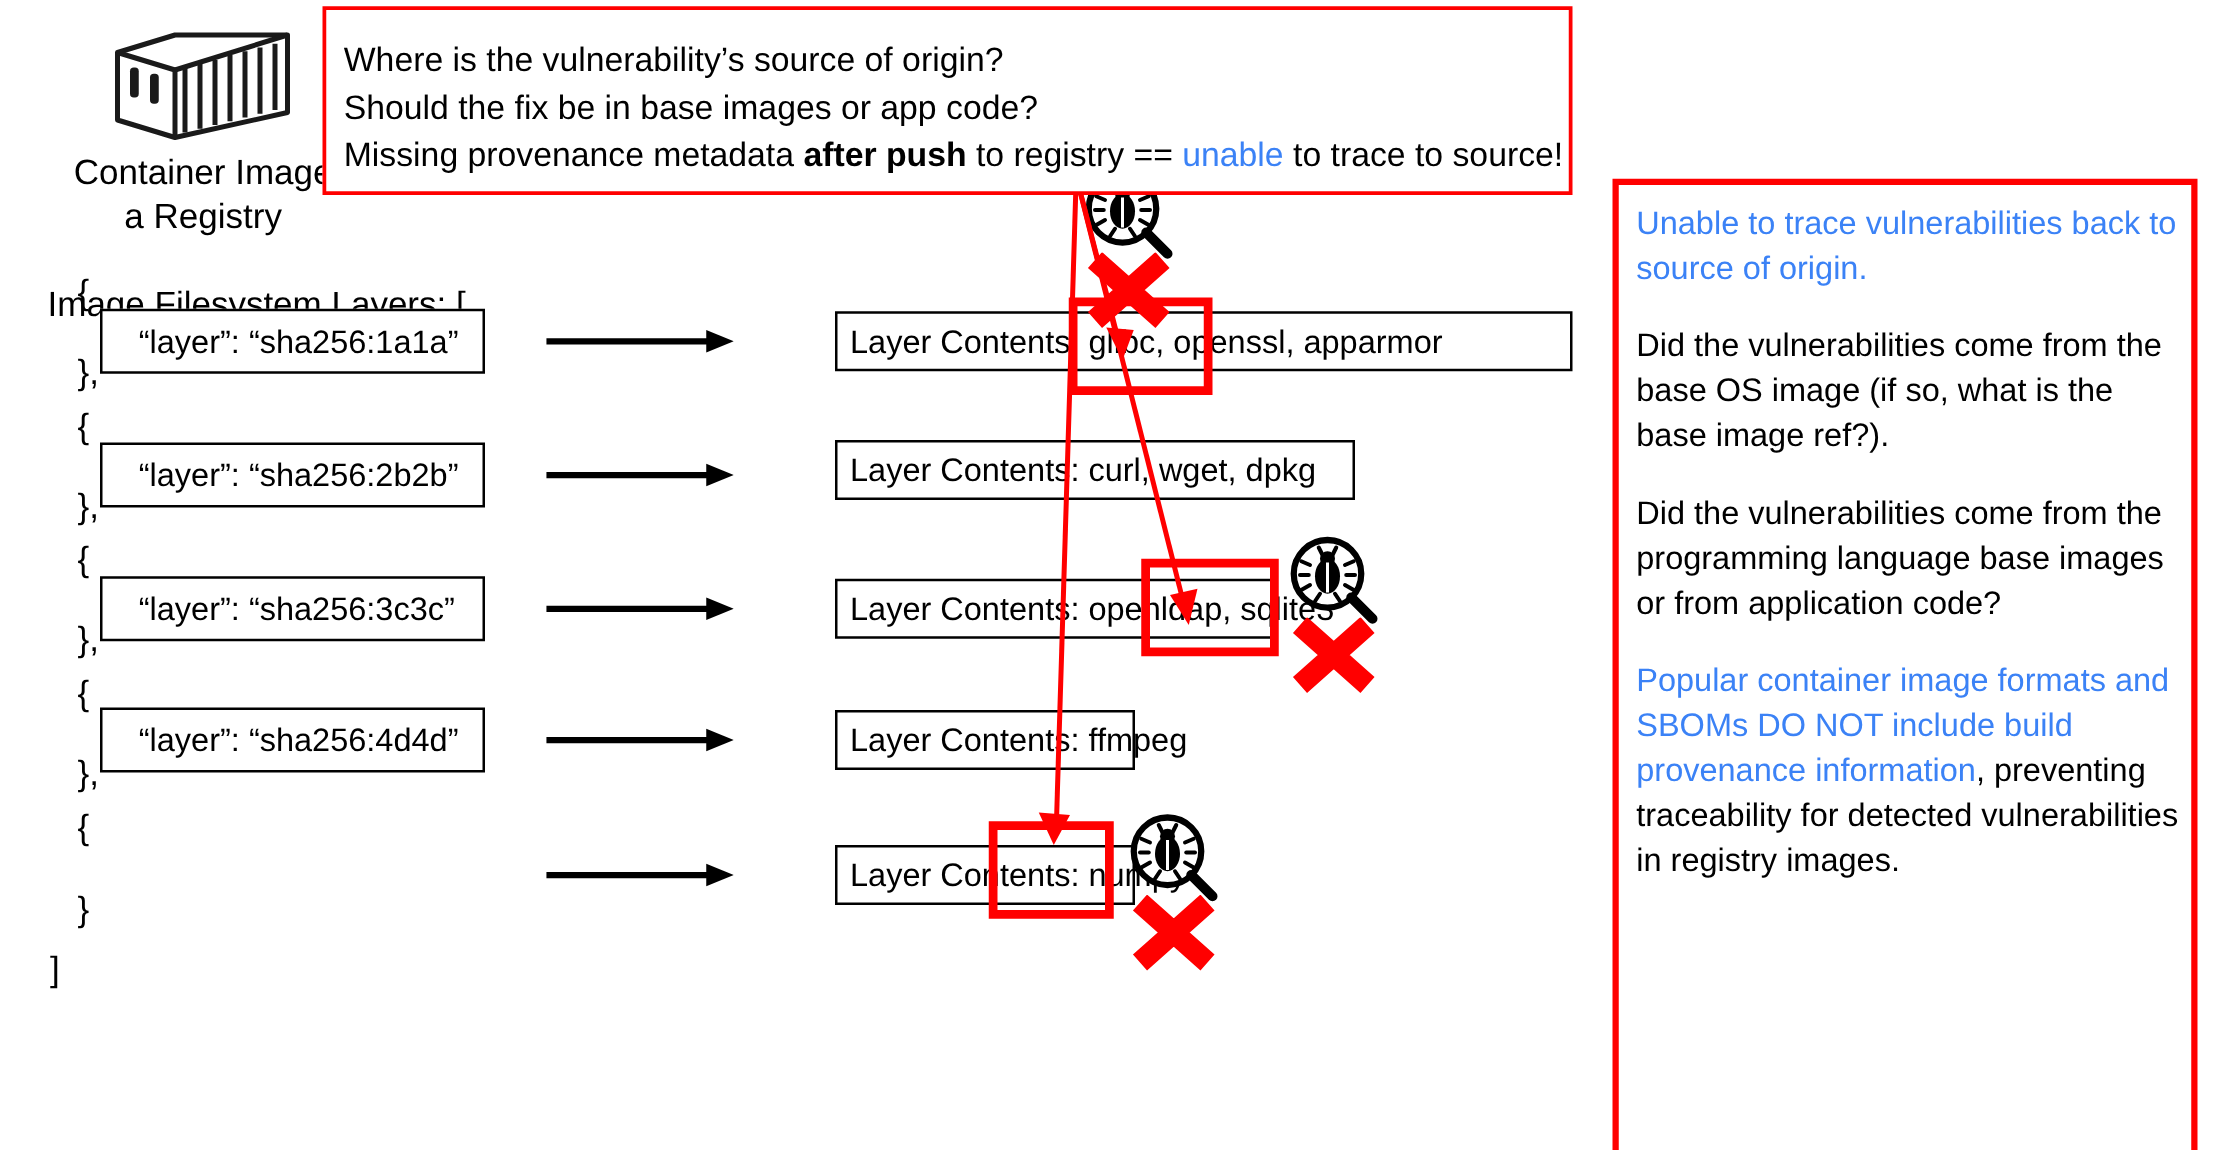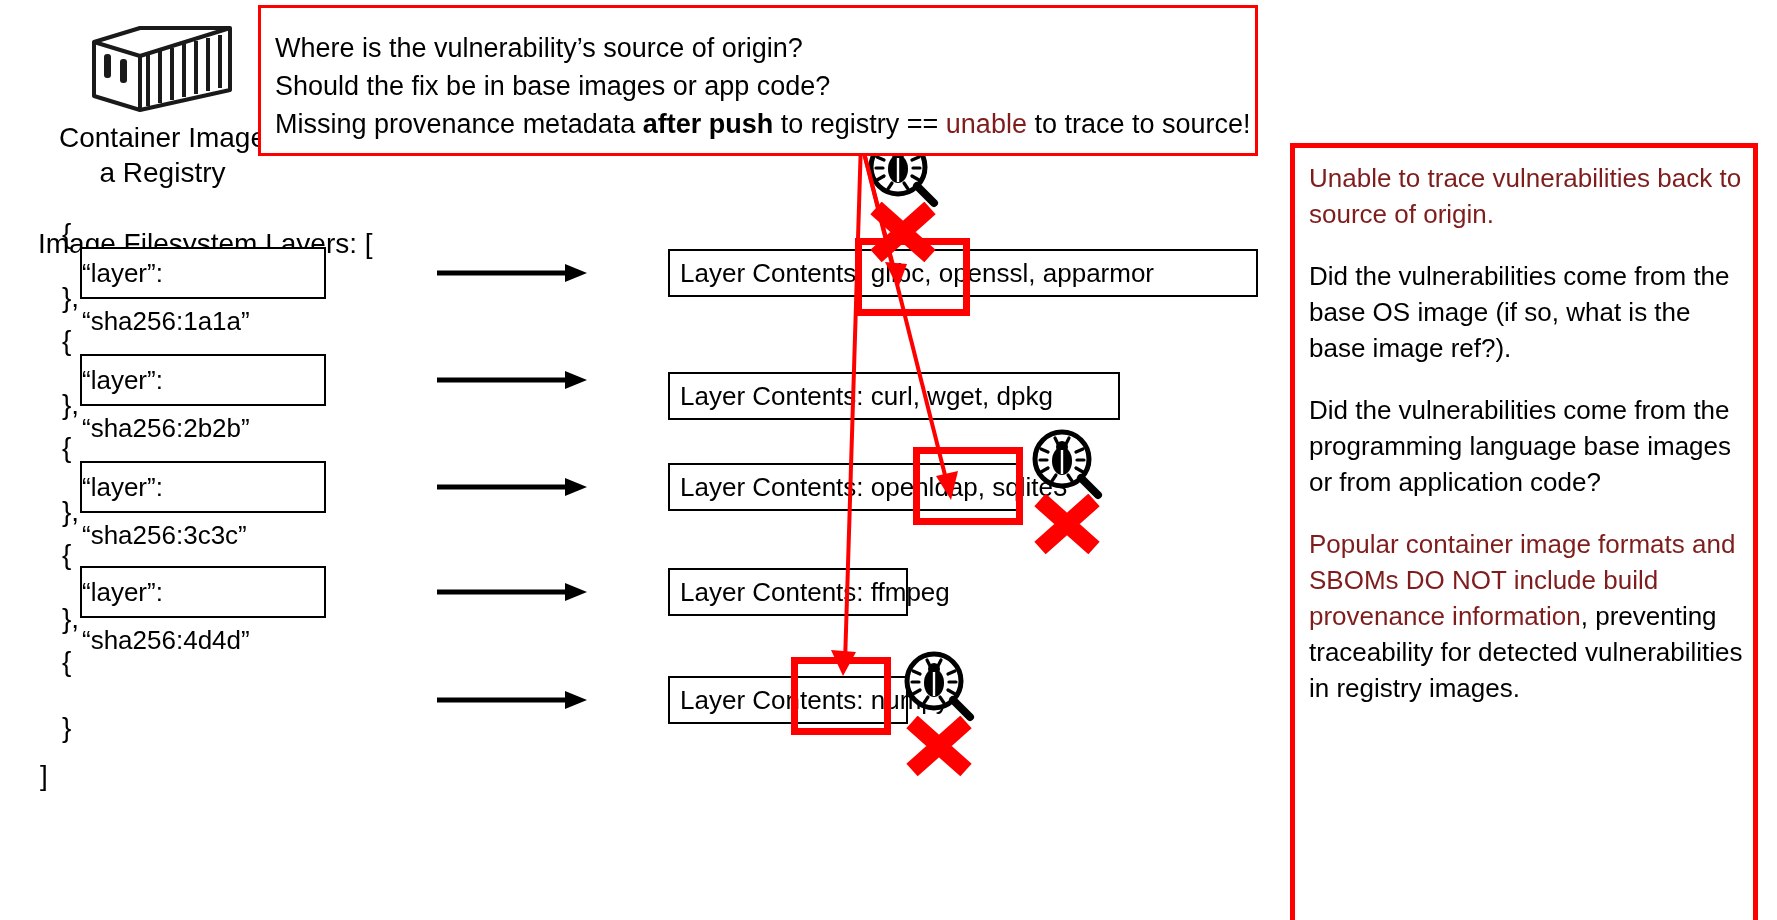--- a/index.html
+++ b/index.html
@@ -35,44 +35,44 @@
     border: 3px solid #ff0000;
     background: #ffffff;
     padding: 21px 12px 10px 14px;
     box-sizing: border-box;
     font-size: 27px;
     line-height: 38px;
     z-index: 6;
   }
   #top-callout .ln { white-space: nowrap; }
   .bold { font-weight: bold; }
-  .red { color: #7f1d1d; }
+  .red { color: #3b82f6; }
 
   
   #layers-header {
     left: 38px; top: 180px;
     font-size: 28px;
     margin-top: 48px;
   }
   .brace {
     font-size: 28px;
     left: 62px;
   }
   #closing-bracket { left: 40px; top: 760px; font-size: 28px; }
 
   
   .layer-box {
     left: 80px;
-    width: 246px;
+    width: 308px;
     height: 52px;
     border: 2px solid #000000;
     box-sizing: border-box;
     font-size: 26px;
     line-height: 48px;
-    padding-left: 0;
+    padding-left: 29px;
     background: #ffffff;
   }
 
   
   .flow-arrow { left: 437px; width: 150px; height: 22px; }
 
   
   .content-box {
     border: 2px solid #000000;
     box-sizing: border-box;
@@ -195,21 +195,21 @@
       </svg>
   </div>
   <div class="abs flow-arrow" style="top:689px">
     <svg width="150" height="22" viewBox="0 0 150 22" xmlns="http://www.w3.org/2000/svg">
         <path d="M0 11 L131 11" stroke="#000" stroke-width="5"></path>
         <path d="M150 11 L128 2 L128 20 Z" fill="#000"></path>
       </svg>
   </div>
 
   <div class="abs content-box" style="left:668px; top:249px; width:590px;">Layer Contents: glibc, openssl, apparmor</div>
-  <div class="abs content-box" style="left:668px; top:372px; width:452px;">Layer Contents: curl, wget, dpkg</div>
+  <div class="abs content-box" style="left:668px; top:352px; width:416px;">Layer Contents: curl, wget, dpkg</div>
   <div class="abs content-box" style="left:668px; top:463px; width:352px;">Layer Contents: openldap, sqlite3</div>
   <div class="abs content-box" style="left:668px; top:568px; width:240px;">Layer Contents: ffmpeg</div>
   <div class="abs content-box" style="left:668px; top:676px; width:240px;">Layer Contents: numpy</div>
 
   <div class="abs hl-rect" style="left:855px; top:238px; width:115px; height:78px;"></div>
   <div class="abs hl-rect" style="left:913px; top:447px; width:110px; height:78px;"></div>
   <div class="abs hl-rect" style="left:791px; top:657px; width:100px; height:78px;"></div>
 
   <div class="abs bug-group" style="left:866px; top:136px;">
     <svg class="bug-svg" width="74" height="72" viewBox="0 0 74 72" xmlns="http://www.w3.org/2000/svg">

